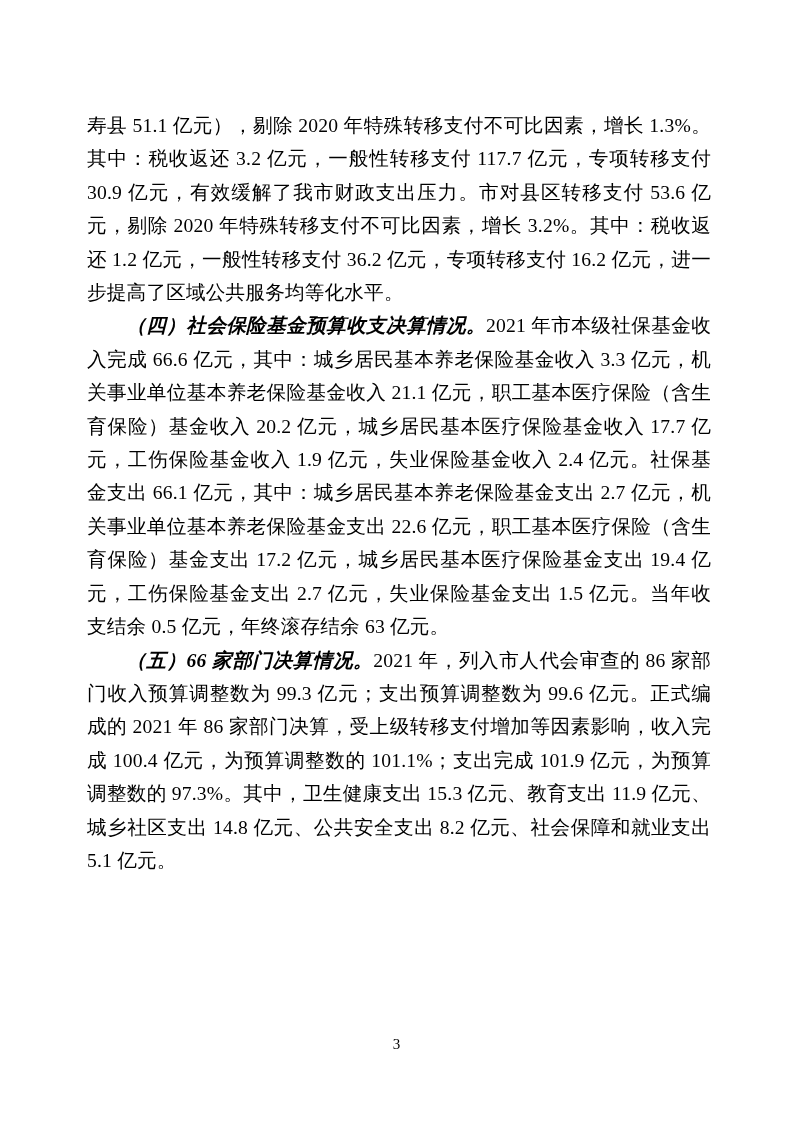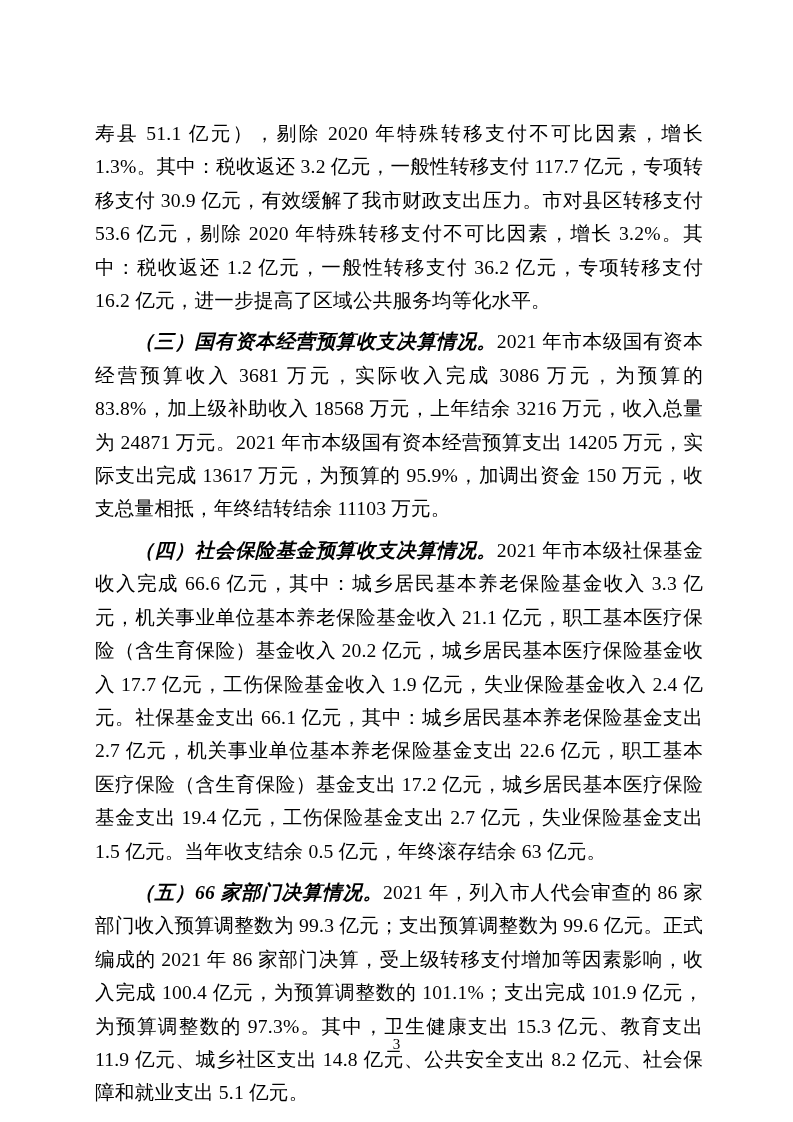--- a/index.html
+++ b/index.html
@@ -16,21 +16,21 @@
     font-family: "Liberation Serif", "DejaVu Serif", serif;
     color: #000000;
   }
   .text-block {
     position: absolute;
     left: 87px;
     top: 109px;
     width: 624px;
   }
   .para {
-    margin: 8px;
+    margin: 0;
     font-size: 19.6px;
     line-height: 33.4px;
     text-align: justify;
     text-justify: inter-ideograph;
     letter-spacing: 0.2px;
   }
   .para.indent {
     text-indent: 2em;
   }
   .para-heading {
@@ -49,21 +49,20 @@
 </style>
 </head>
 <body>
 
 <div class="page">
   <div class="text-block">
 
     <p class="para"><span class="para-body">寿县 51.1 亿元），剔除 2020 年特殊转移支付不可比因素，增长 1.3%。其中：税收返还 3.2 亿元，一般性转移支付 117.7 亿元，专项转移支付 30.9 亿元，有效缓解了我市财政支出压力。市对县区转移支付 53.6 亿元，剔除 2020 年特殊转移支付不可比因素，增长 3.2%。其中：税收返还 1.2 亿元，一般性转移支付 36.2 亿元，专项转移支付 16.2 亿元，进一步提高了区域公共服务均等化水平。</span></p>
 
 
-    <p class="para indent"><span class="para-heading">（三）国有资本经营预算收支决算情况。</span><span class="para-body">2021 年市本级国有资本经营预算收入 3681 万元，实际收入完成 3086 万元，为预算的 83.8%，加上级补助收入 18568 万元，上年结余 3216 万元，收入总量为 24871 万元。2021 年市本级国有资本经营预算支出 14205 万元，实际支出完成 13617 万元，为预算的 95.9%，加调出资金 150 万元，收支总量相抵，年终结转结余 11103 万元。</span></p>
 
     <p class="para indent"><span class="para-heading">（四）社会保险基金预算收支决算情况。</span><span class="para-body">2021 年市本级社保基金收入完成 66.6 亿元，其中：城乡居民基本养老保险基金收入 3.3 亿元，机关事业单位基本养老保险基金收入 21.1 亿元，职工基本医疗保险（含生育保险）基金收入 20.2 亿元，城乡居民基本医疗保险基金收入 17.7 亿元，工伤保险基金收入 1.9 亿元，失业保险基金收入 2.4 亿元。社保基金支出 66.1 亿元，其中：城乡居民基本养老保险基金支出 2.7 亿元，机关事业单位基本养老保险基金支出 22.6 亿元，职工基本医疗保险（含生育保险）基金支出 17.2 亿元，城乡居民基本医疗保险基金支出 19.4 亿元，工伤保险基金支出 2.7 亿元，失业保险基金支出 1.5 亿元。当年收支结余 0.5 亿元，年终滚存结余 63 亿元。</span></p>
 
     <p class="para indent"><span class="para-heading">（五）66 家部门决算情况。</span><span class="para-body">2021 年，列入市人代会审查的 86 家部门收入预算调整数为 99.3 亿元；支出预算调整数为 99.6 亿元。正式编成的 2021 年 86 家部门决算，受上级转移支付增加等因素影响，收入完成 100.4 亿元，为预算调整数的 101.1%；支出完成 101.9 亿元，为预算调整数的 97.3%。其中，卫生健康支出 15.3 亿元、教育支出 11.9 亿元、城乡社区支出 14.8 亿元、公共安全支出 8.2 亿元、社会保障和就业支出 5.1 亿元。</span></p>
 
   </div>
 
   <div class="page-number">3</div>
 </div>
 

